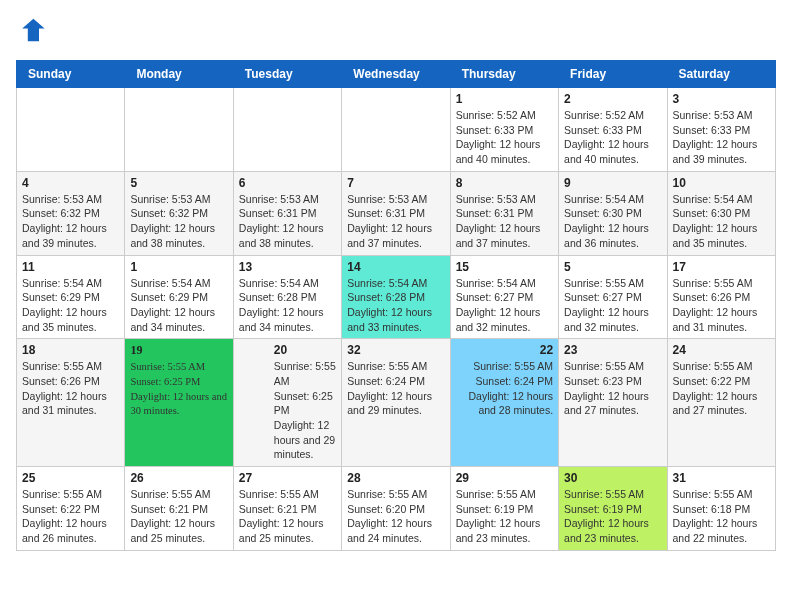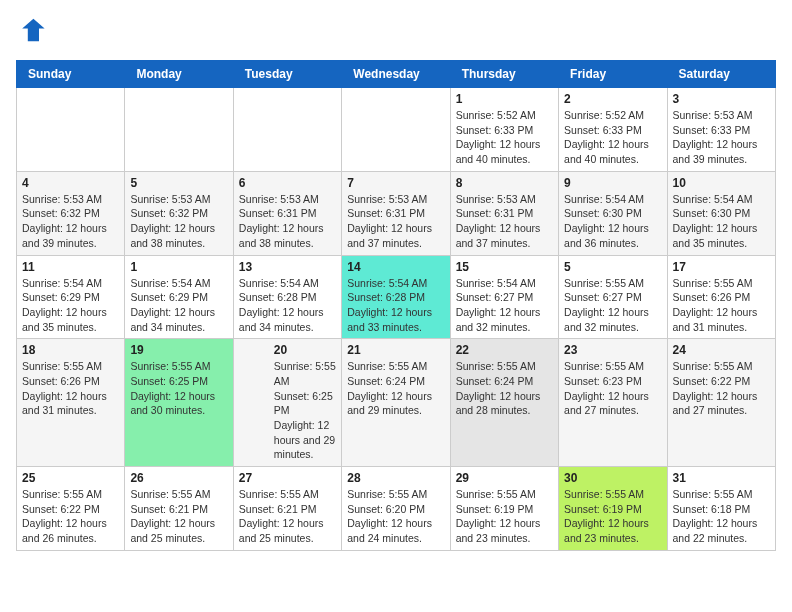--- a/index.html
+++ b/index.html
@@ -199,33 +199,33 @@
         <td style="background-color: rgb(255, 255, 255);">
           <div class="day-num">17</div>
           <div class="day-info">Sunrise: 5:55 AM<br>Sunset: 6:26 PM<br>Daylight: 12 hours and 31 minutes.</div>
         </td>
       </tr>
       <tr>
         <td style="background-color: rgb(245, 245, 245);">
           <div class="day-num">18</div>
           <div class="day-info">Sunrise: 5:55 AM<br>Sunset: 6:26 PM<br>Daylight: 12 hours and 31 minutes.</div>
         </td>
-        <td style="background-color: #86efac;">
+        <td style="background-color: #22c55e; font-family: Liberation Serif, serif;">
           <div class="day-num">19</div>
           <div class="day-info">Sunrise: 5:55 AM<br>Sunset: 6:25 PM<br>Daylight: 12 hours and 30 minutes.</div>
         </td>
         <td style="background-color: rgb(245, 245, 245); padding-left: 40px;">
           <div class="day-num">20</div>
           <div class="day-info">Sunrise: 5:55 AM<br>Sunset: 6:25 PM<br>Daylight: 12 hours and 29 minutes.</div>
         </td>
         <td style="background-color: rgb(245, 245, 245);">
-          <div class="day-num">21</div>
+          <div class="day-num">32</div>
           <div class="day-info">Sunrise: 5:55 AM<br>Sunset: 6:24 PM<br>Daylight: 12 hours and 29 minutes.</div>
         </td>
-        <td style="background-color: #e5e5e5;">
+        <td style="background-color: #7dd3fc; text-align: right;">
           <div class="day-num">22</div>
           <div class="day-info">Sunrise: 5:55 AM<br>Sunset: 6:24 PM<br>Daylight: 12 hours and 28 minutes.</div>
         </td>
         <td style="background-color: rgb(245, 245, 245);">
           <div class="day-num">23</div>
           <div class="day-info">Sunrise: 5:55 AM<br>Sunset: 6:23 PM<br>Daylight: 12 hours and 27 minutes.</div>
         </td>
         <td style="background-color: rgb(245, 245, 245);">
           <div class="day-num">24</div>
           <div class="day-info">Sunrise: 5:55 AM<br>Sunset: 6:22 PM<br>Daylight: 12 hours and 27 minutes.</div>

